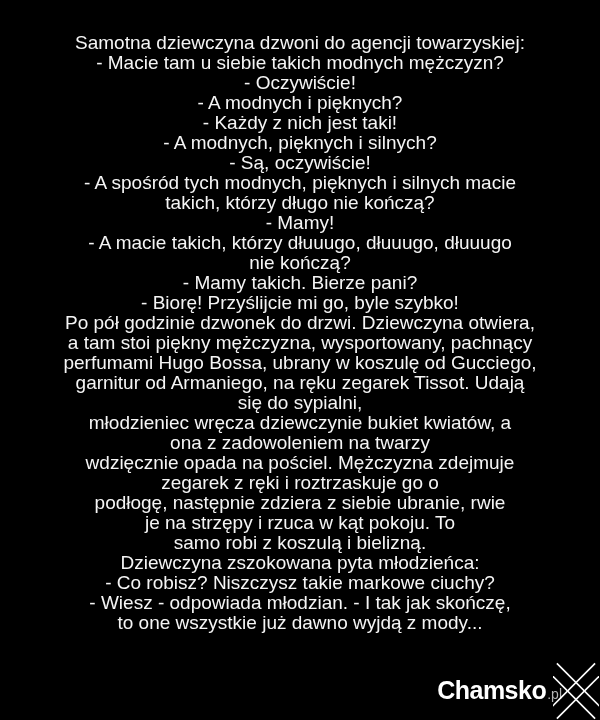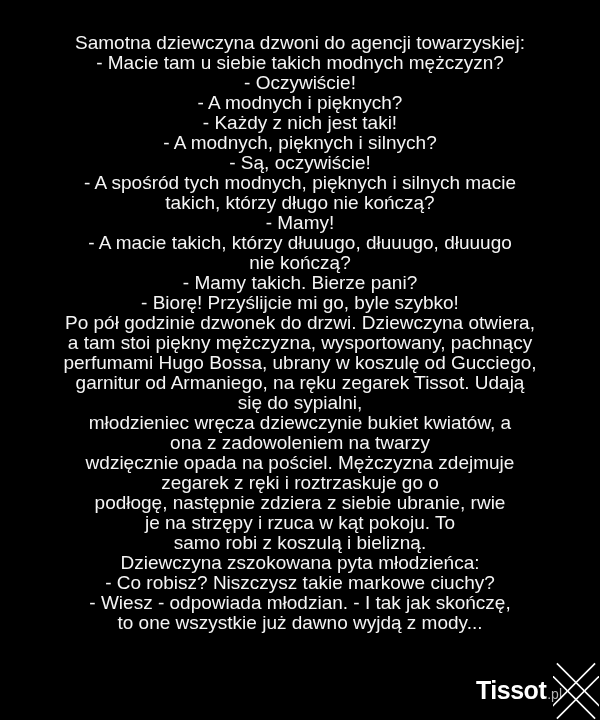--- a/index.html
+++ b/index.html
@@ -93,21 +93,21 @@
 podłogę, następnie zdziera z siebie ubranie, rwie
 je na strzępy i rzuca w kąt pokoju. To
 samo robi z koszulą i bielizną.
 Dziewczyna zszokowana pyta młodzieńca:
 - Co robisz? Niszczysz takie markowe ciuchy?
 - Wiesz - odpowiada młodzian. - I tak jak skończę,
 to one wszystkie już dawno wyjdą z mody...</div>
 
   <div class="footer">
     <div class="brand-line">
-      <span class="brand">Tissot</span>
+      <span class="brand">Chamsko</span>
         <span class="brand-suffix">.pl</span>
     </div>
     <svg class="hash-icon" width="46" height="58" viewBox="0 0 46 58">
       <g transform="rotate(45 23 29)" stroke="#ffffff" stroke-width="1.6" fill="none">
         <line x1="17" y1="-4" x2="17" y2="62"></line>
         <line x1="29" y1="-4" x2="29" y2="62"></line>
         <line x1="-10" y1="23" x2="56" y2="23"></line>
         <line x1="-10" y1="35" x2="56" y2="35"></line>
       </g>
     </svg>

